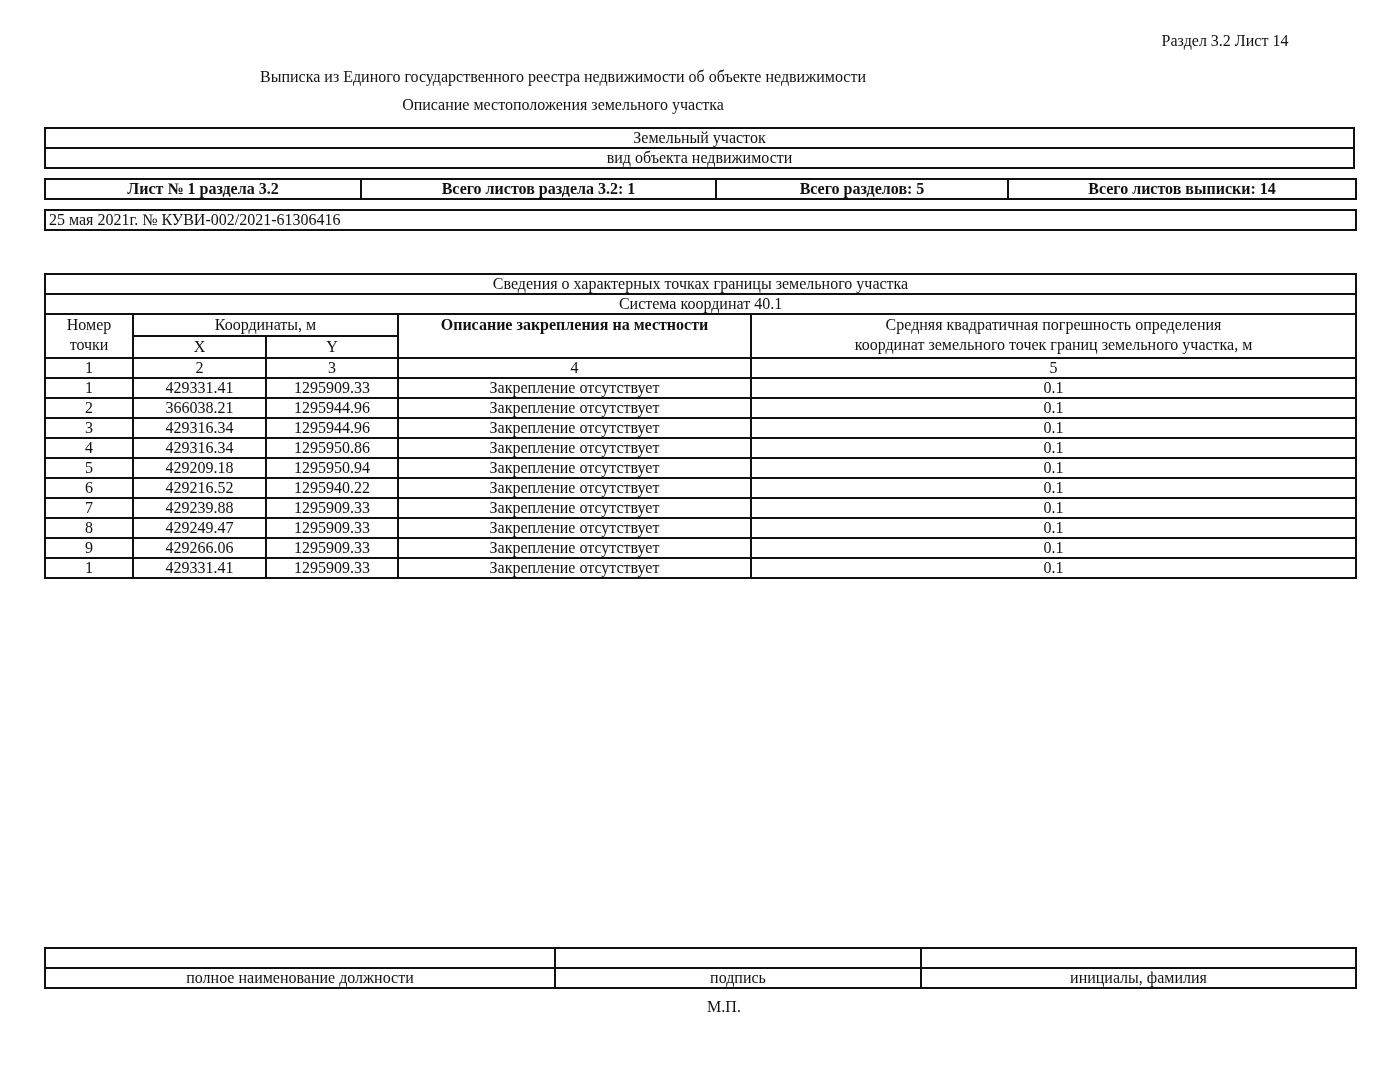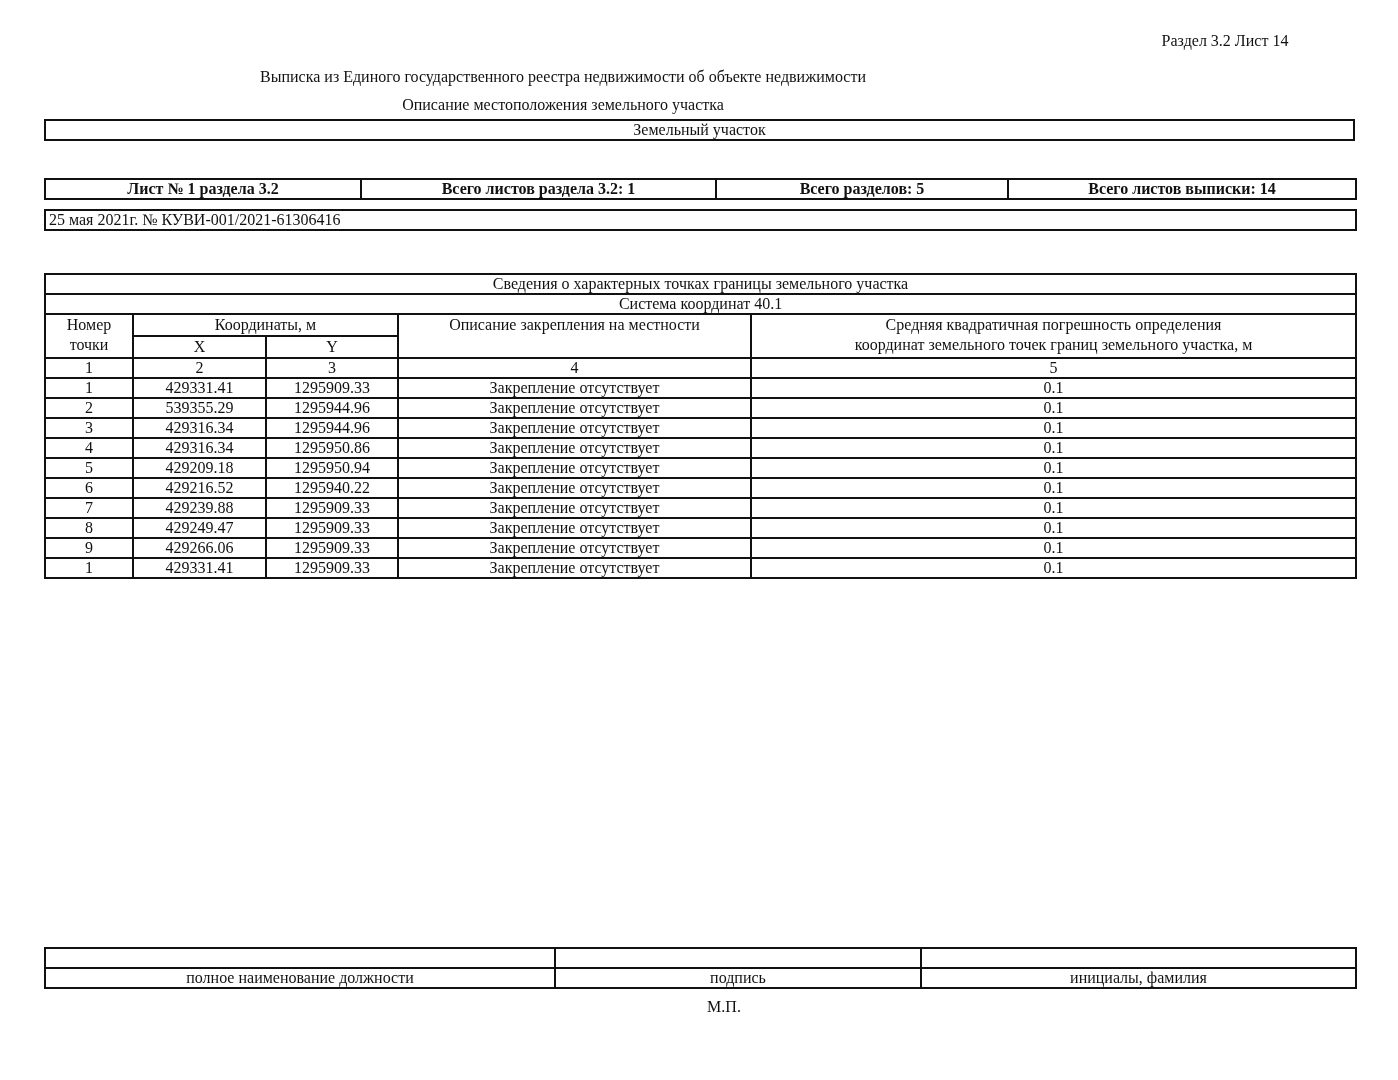--- a/index.html
+++ b/index.html
@@ -47,21 +47,21 @@
       padding: 0 3px;
       font-size: 16px;
       line-height: 18px;
       height: 18px;
       text-align: center;
       white-space: nowrap;
       overflow: hidden;
     }
     td.left { text-align: left; }
 
-    #obj-table { top: 119px; }
+    #obj-table { top: 127px; }
     #sheet-table { top: 178px; font-weight: bold; }
     #record-table { top: 209px; }
     #points-table { top: 273px; }
     #sign-table { top: 947px; padding-left: 12px; }
 
     .hdr2 td { line-height: 20px; }
     .mp {
       top: 997px;
       left: 0;
       width: 1448px;
@@ -75,20 +75,23 @@
 
 <div class="abs page-label">Раздел 3.2 Лист 14</div>
 <div class="abs doc-title t1">Выписка из Единого государственного реестра недвижимости об объекте недвижимости</div>
 <div class="abs doc-title t2">Описание местоположения земельного участка</div>
 
 <table id="obj-table">
   <tbody>
       <tr>
     <td>Земельный участок</td>
   </tr>
+  <tr>
+    <td>вид объекта недвижимости</td>
+  </tr>
 </tbody>
   </table>
 
 <table id="sheet-table">
   <colgroup>
     <col style="width:316px">
     <col style="width:355px">
     <col style="width:292px">
     <col style="width:348px">
   </colgroup>
@@ -102,21 +105,21 @@
 </tbody>
   </table>
 
 <table id="record-table">
   <colgroup>
     <col style="width:494px">
     <col style="width:817px">
   </colgroup>
   <tbody>
       <tr>
-    <td class="left" colspan="2">25 мая 2021г. № КУВИ-001/2021-61306416</td>
+    <td class="left" colspan="2">25 мая 2021г. № КУВИ-002/2021-61306416</td>
   </tr>
 </tbody>
   </table>
 
 <table id="points-table">
   <colgroup>
     <col style="width:88px">
     <col style="width:133px">
     <col style="width:132px">
     <col style="width:353px">
@@ -128,21 +131,21 @@
     </tr>
     <tr>
       <td colspan="5">Система координат 40.1</td>
     </tr>
     <tr class="hdr2">
       <td rowspan="2" style="vertical-align:top; line-height:20px;font-family:Liberation Serif, serif;">
         <div>Номер</div>
         <div>точки</div>
       </td>
       <td colspan="2">Координаты, м</td>
-      <td rowspan="2" style="vertical-align:top;">Описание закрепления на местности</td>
+      <td rowspan="2" style="vertical-align:top;font-weight:bold;">Описание закрепления на местности</td>
       <td rowspan="2" style="vertical-align:top; line-height:20px;">
         <div>Средняя квадратичная погрешность определения</div>
         <div>координат земельного точек границ земельного участка, м</div>
       </td>
     </tr>
     <tr class="hdr2">
       <td>X</td>
       <td>Y</td>
     </tr>
     <tr>
@@ -156,21 +159,21 @@
   <tbody id="points-body">
       <tr>
         <td>1</td>
         <td>429331.41</td>
         <td>1295909.33</td>
         <td>Закрепление отсутствует</td>
         <td>0.1</td>
       </tr>
       <tr>
         <td>2</td>
-        <td>539355.29</td>
+        <td>366038.21</td>
         <td>1295944.96</td>
         <td>Закрепление отсутствует</td>
         <td>0.1</td>
       </tr>
       <tr>
         <td>3</td>
         <td>429316.34</td>
         <td>1295944.96</td>
         <td>Закрепление отсутствует</td>
         <td>0.1</td>

